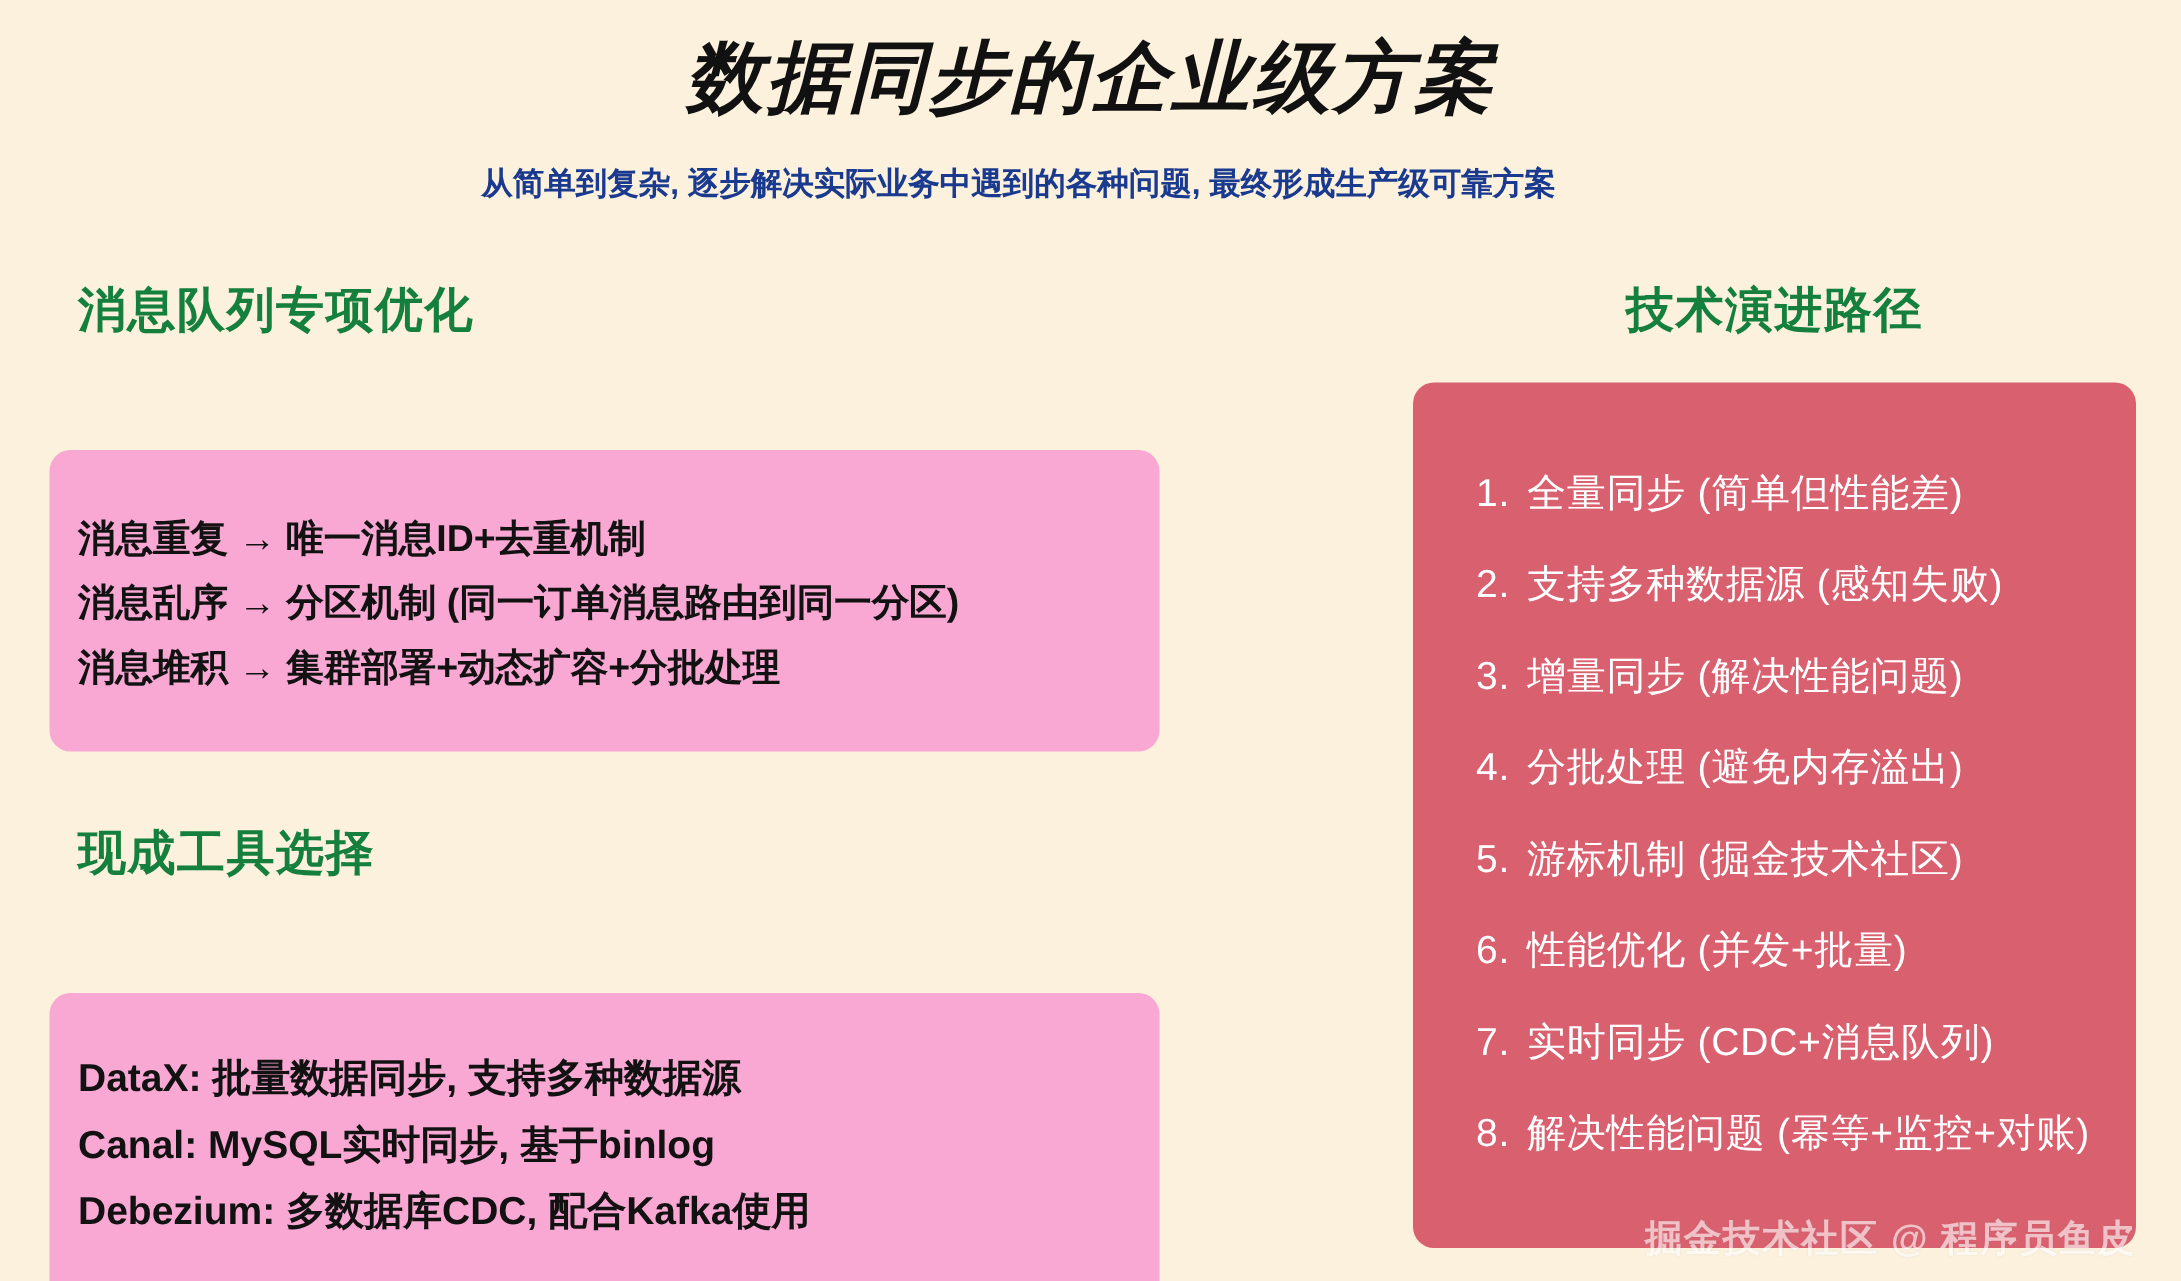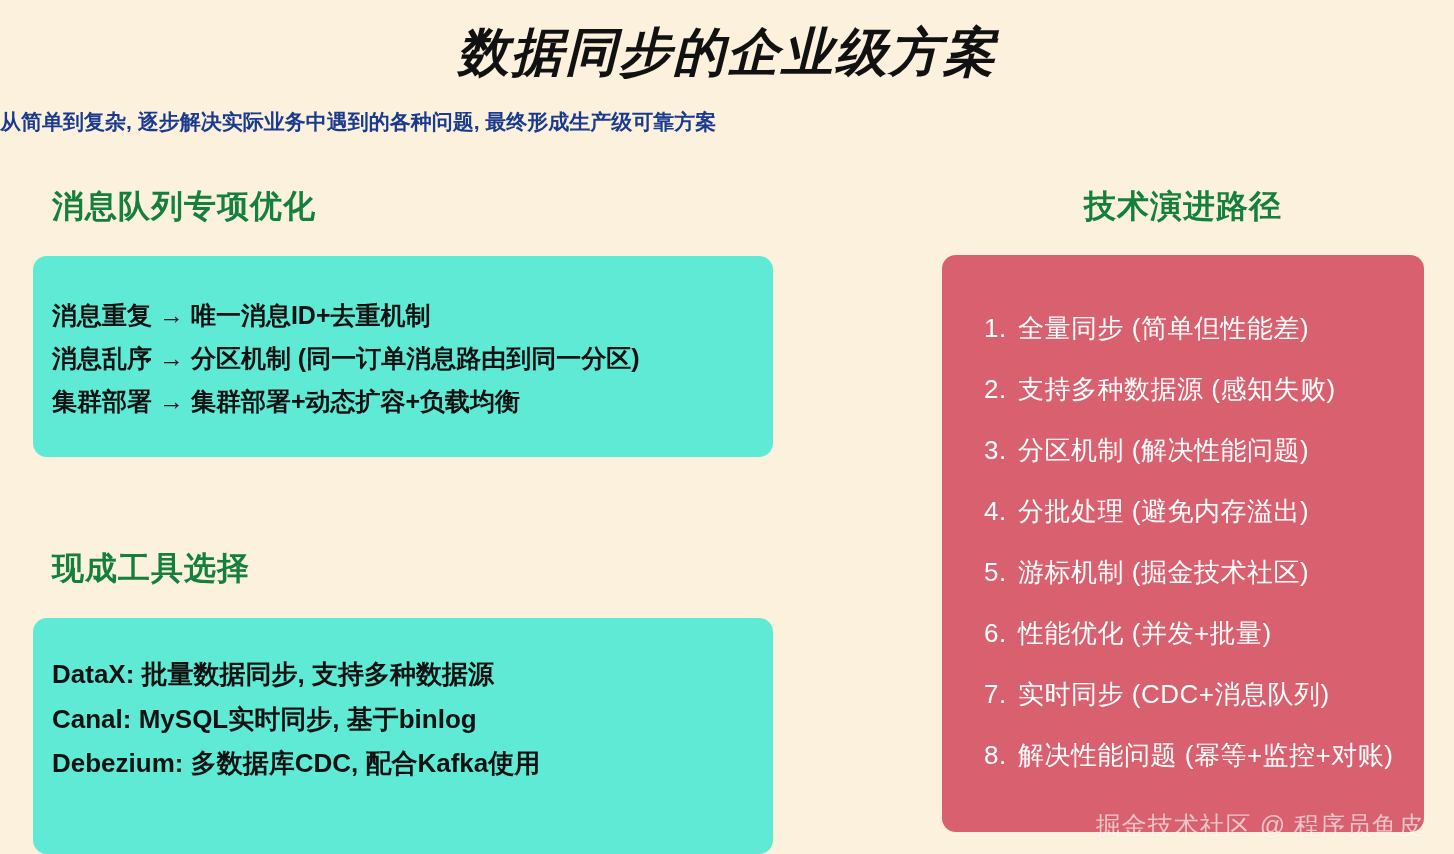--- a/index.html
+++ b/index.html
@@ -14,39 +14,39 @@
   
   .title {
     position:absolute; left:0; top:22px; width:1454px;
     text-align:center;
     font-size:52px; font-weight:bold; color:#111111;
     letter-spacing:2px;
     line-height:1.18;
     font-style:italic;
   }
   .subtitle {
-    position:absolute; left:0; top:108px; width:1334px;
-    text-align:left;
+    position:absolute; left:12px; top:108px; width:1334px;
+    text-align:center;
     font-size:21px; font-weight:bold; color:#1a3a8f;
     letter-spacing:0px;
   }
 
   .section-heading {
     font-size:32px; font-weight:bold; color:#15803d;
     letter-spacing:1px; line-height:1.25;
     padding-left:19px;
   }
   .section-heading.center { text-align:center; padding-left:0; }
 
   
   .card {
     border-radius:14px;
     position:relative;
   }
-  .card.teal { background:#5eead4; }
+  .card.teal { background:#f9a8d4;margin-top:44px; }
   .card.red  { background:#d9606e; }
 
   .card-teal-1 {
     position:absolute; left:33px; top:256px;
     width:740px; height:201px;
   }
   .card-teal-2 {
     position:absolute; left:33px; top:618px;
     width:740px; height:236px;
   }
@@ -91,39 +91,39 @@
     font-size:26px;
   }
 
   
   .watermark {
     position:absolute; right:30px; bottom:12px;
     font-size:25px; color:#ffffff;
     opacity:0.62;
     letter-spacing:1px;
     white-space:nowrap;
-    font-weight:normal;
+    font-weight:bold;
     text-shadow:0 0 1px rgba(120,120,120,0.35);
   }
 </style>
 </head>
 <body>
 
 <div class="poster">
 
   <div class="title">数据同步的企业级方案</div>
   <div class="subtitle">从简单到复杂, 逐步解决实际业务中遇到的各种问题, 最终形成生产级可靠方案</div>
 
   <div class="section-heading" style="position:absolute;left:33px;top:186px;width:742px;">消息队列专项优化</div>
 
   <div class="card teal card-teal-1">
     <div class="teal-lines">
       <div class="teal-line">消息重复 → 唯一消息ID+去重机制</div>
       <div class="teal-line">消息乱序 → 分区机制 (同一订单消息路由到同一分区)</div>
-      <div class="teal-line">集群部署 → 集群部署+动态扩容+负载均衡</div>
+      <div class="teal-line">消息堆积 → 集群部署+动态扩容+分批处理</div>
     </div>
   </div>
 
   <div class="section-heading" style="position:absolute;left:33px;top:548px;width:742px;">现成工具选择</div>
 
   <div class="card teal card-teal-2">
     <div class="tool-lines">
       <div class="tool-line">DataX:  批量数据同步, 支持多种数据源</div>
       <div class="tool-line">Canal:  MySQL实时同步, 基于binlog</div>
       <div class="tool-line">Debezium:  多数据库CDC, 配合Kafka使用</div>
@@ -137,21 +137,21 @@
       <li class="red-item">
         <span class="num">1.</span>
         <span>全量同步 (简单但性能差)</span>
       </li>
       <li class="red-item">
         <span class="num">2.</span>
         <span>支持多种数据源 (感知失败)</span>
       </li>
       <li class="red-item">
         <span class="num">3.</span>
-        <span>分区机制 (解决性能问题)</span>
+        <span>增量同步 (解决性能问题)</span>
       </li>
       <li class="red-item">
         <span class="num">4.</span>
         <span>分批处理 (避免内存溢出)</span>
       </li>
       <li class="red-item">
         <span class="num">5.</span>
         <span>游标机制 (掘金技术社区)</span>
       </li>
       <li class="red-item">

